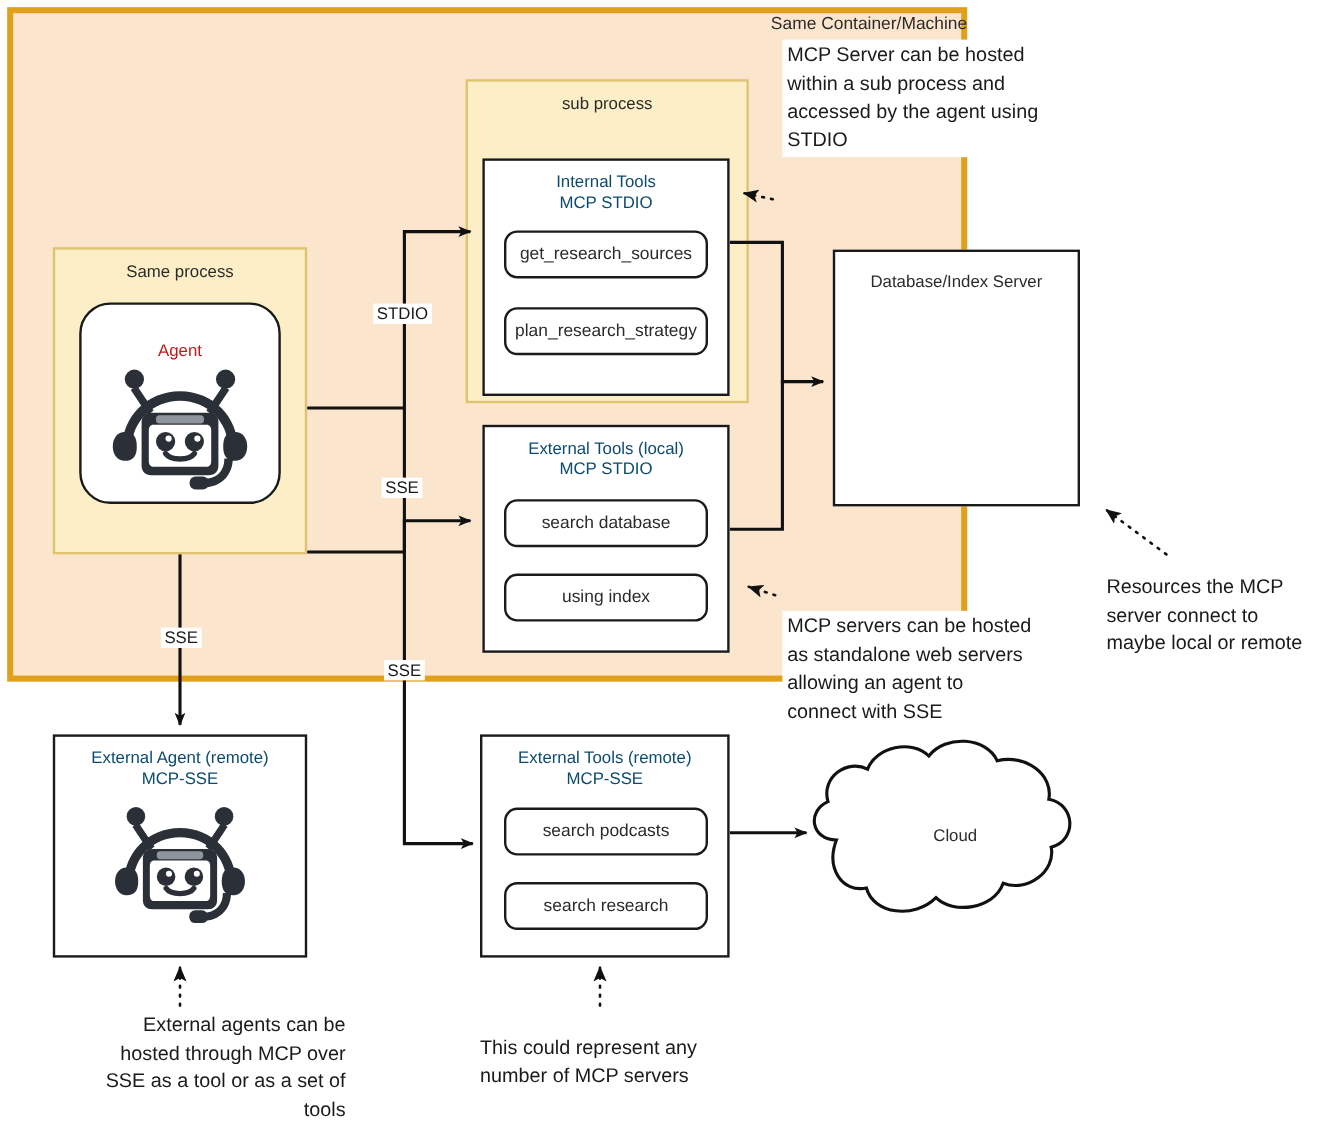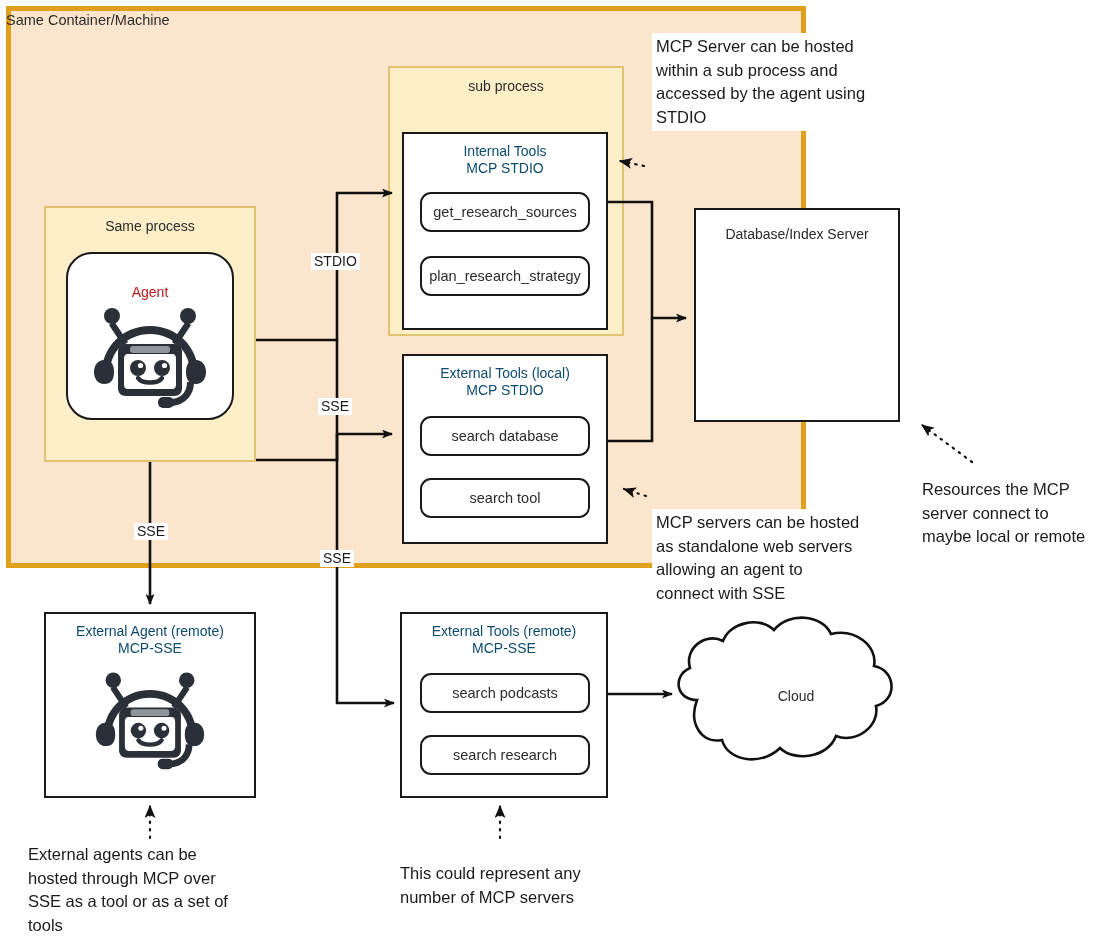--- a/index.html
+++ b/index.html
@@ -18,21 +18,21 @@
 
   
   .outer-container{
     left:6px; top:6px; width:800px; height:562px;
     background:#fce5cd;
     border:5px solid #e0a01b;
     box-sizing:border-box;
   }
   .container-title{
     left:6px; top:12px; width:800px;
-    text-align:left;
+    text-align:right;
     font-size:14.5px;
     color:#2b2b2b;
   }
   .subprocess{
     left:388px; top:66px; width:236px; height:270px;
     background:#fcefc7;
     border:2px solid #dfc373;
     box-sizing:border-box;
   }
   .subprocess-title{
@@ -227,21 +227,21 @@
   <div class="abs pill" style="left:420px; top:192px; width:170px;">get_research_sources</div>
   <div class="abs pill" style="left:420px; top:256px; width:170px;">plan_research_strategy</div>
 
   <div class="abs node external-local">
     <div class="node-title">
       <span>External Tools (local)</span>
       <span class="l2">MCP STDIO</span>
     </div>
   </div>
   <div class="abs pill" style="left:420px; top:416px; width:170px;">search database</div>
-  <div class="abs pill" style="left:420px; top:478px; width:170px;">search tool</div>
+  <div class="abs pill" style="left:420px; top:478px; width:170px;">using index</div>
 
   <div class="abs node db-server"></div>
   <div class="abs" style="left:694px; top:226px; width:206px; text-align:center; font-size:14px; color:#2b2b2b;">Database/Index Server</div>
 
   <div class="abs node external-agent">
     <div class="node-title">
       <span>External Agent (remote)</span>
       <span class="l2">MCP-SSE</span>
     </div>
   </div>
@@ -290,21 +290,21 @@
 
   <div class="abs annot annot-boxed" style="left:652px; top:509px; width:250px;">MCP servers can be hosted
 as standalone web servers
 allowing an agent to
 connect with SSE</div>
 
   <div class="abs annot" style="left:922px; top:478px; width:180px;">Resources the MCP
 server connect to
 maybe local or remote</div>
 
-  <div class="abs annot" style="left:28px; top:843px; width:260px;">External agents can be
+  <div class="abs annot" style="left:28px; top:843px; width:260px;text-align:right;">External agents can be
 hosted through MCP over
 SSE as a tool or as a set of
 tools</div>
 
   <div class="abs annot" style="left:400px; top:843px; width:230px;margin-top:19px;">This could represent any
 number of MCP servers</div>
 
 </div>
 
 </body></html>

